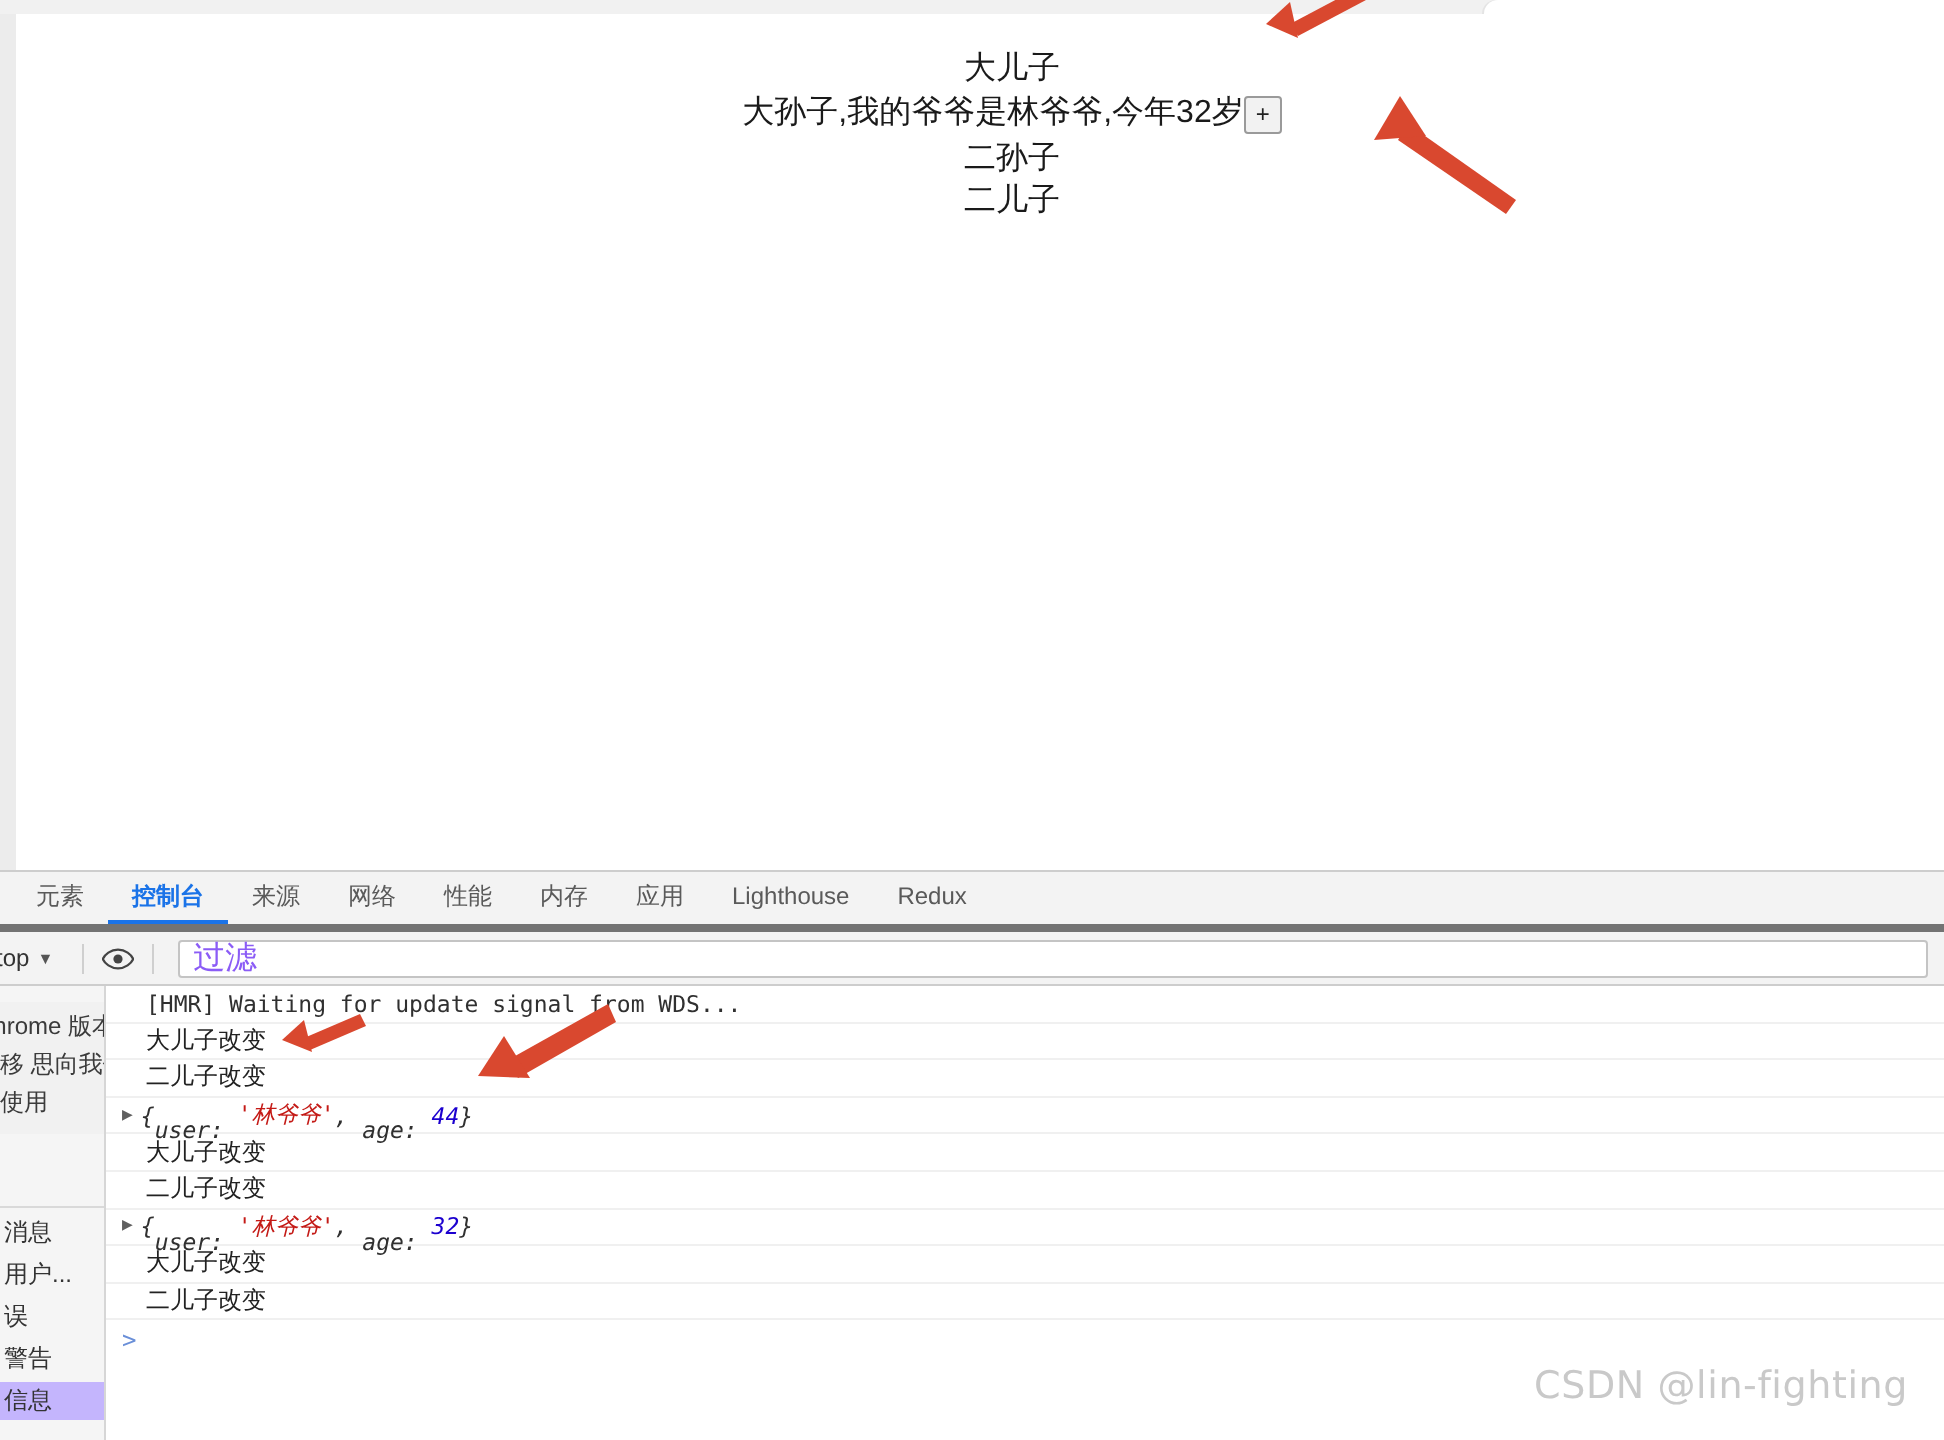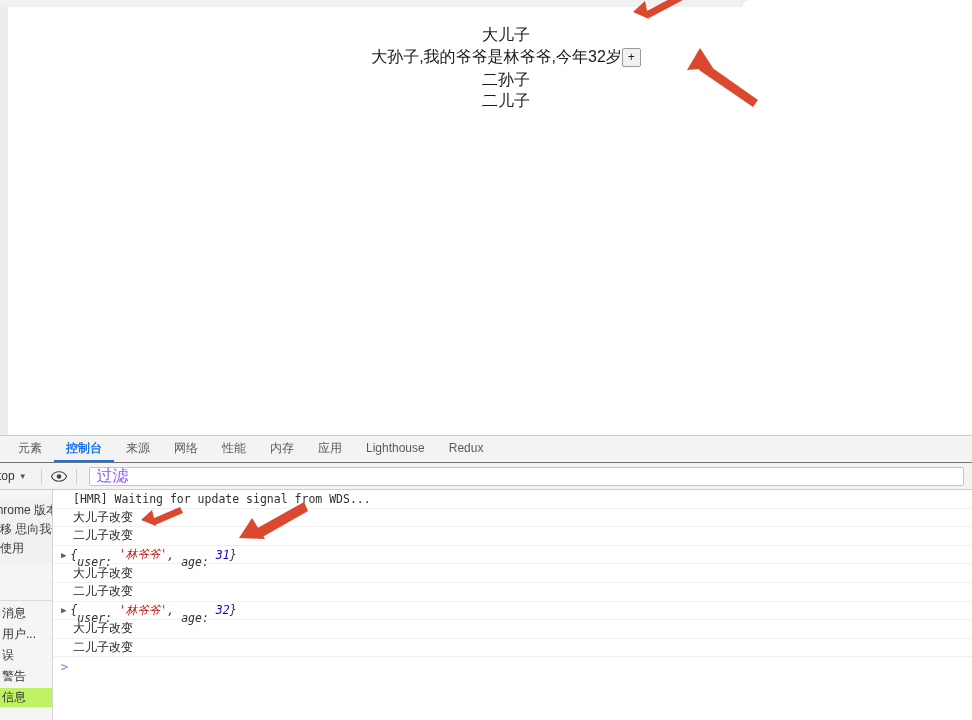--- a/index.html
+++ b/index.html
@@ -85,21 +85,21 @@
     position: absolute; left: 0; top: 435px;
     width: 972px; height: 285px;
     background: #ffffff;
     border-top: 1px solid #cdcdcd;
     box-sizing: border-box;
   }
   .dt-tabbar {
     position: relative;
     height: 26px;
     background: #f3f3f3;
-    border-bottom: 1px solid #737373;
+    border-bottom: 4px solid #737373;
     display: flex;
     align-items: stretch;
     padding-left: 6px;
   }
   .dt-tab {
     display: flex;
     align-items: center;
     padding: 0 12px;
     font-size: 12px;
     color: #5a5a5a;
@@ -212,21 +212,21 @@
     font-size: 12px;
     color: #333;
     padding-left: 2px;
     white-space: nowrap;
     overflow: hidden;
     cursor: pointer;
     box-sizing: border-box;
   }
   .sb-item.gap { margin-top: 2px; }
   .sb-item.selected {
-    background: #bef264;
+    background: #c4b5fd;
   }
 
   
   .console-area {
     flex: 1;
     position: relative;
     background: #ffffff;
     overflow: hidden;
   }
   .msg {
@@ -364,21 +364,21 @@
 
         <div class="msg obj">
           <span class="tri">▶</span>
           <span class="tok-punct">{</span>
           <span class="tok-key">user:</span>
           <span>&nbsp;</span>
           <span class="tok-str">'林爷爷'</span>
           <span class="tok-punct">,&nbsp;</span>
           <span class="tok-key">age:</span>
           <span>&nbsp;</span>
-          <span class="tok-num">31</span>
+          <span class="tok-num">44</span>
           <span class="tok-punct">}</span>
         </div>
 
         <div class="msg">大儿子改变</div>
         <div class="msg">二儿子改变</div>
 
         <div class="msg obj">
           <span class="tri">▶</span>
           <span class="tok-punct">{</span>
           <span class="tok-key">user:</span>
@@ -422,14 +422,15 @@
     </g>
   </svg>
 
   <svg class="arrow" style="left:218px; top:500px;" width="90" height="60" viewBox="0 0 90 60">
     <g fill="#d9482f">
       <path d="M86 2 L36 30 L41 39 L90 11 Z"></path>
       <path d="M34 18 L21 38 L47 39 Z"></path>
     </g>
   </svg>
 
+  <div class="watermark">CSDN @lin-fighting</div>
 
 </div>
 
 </body></html>

